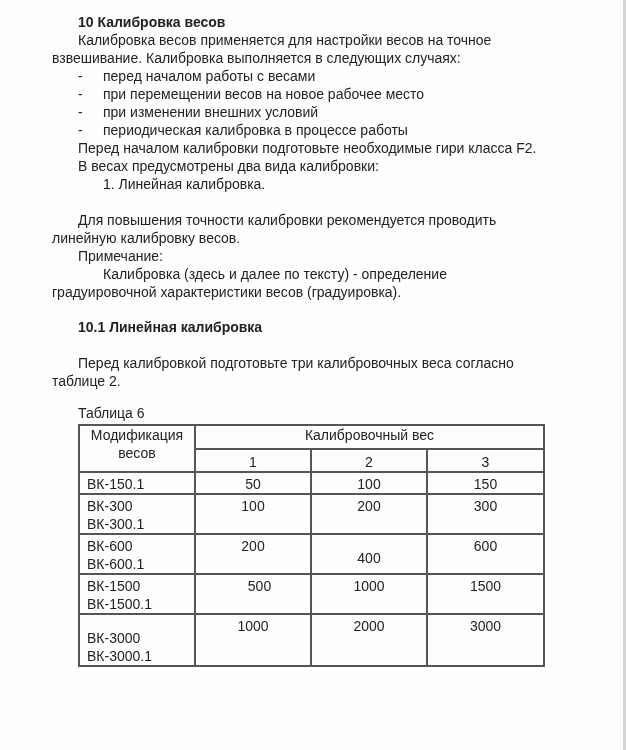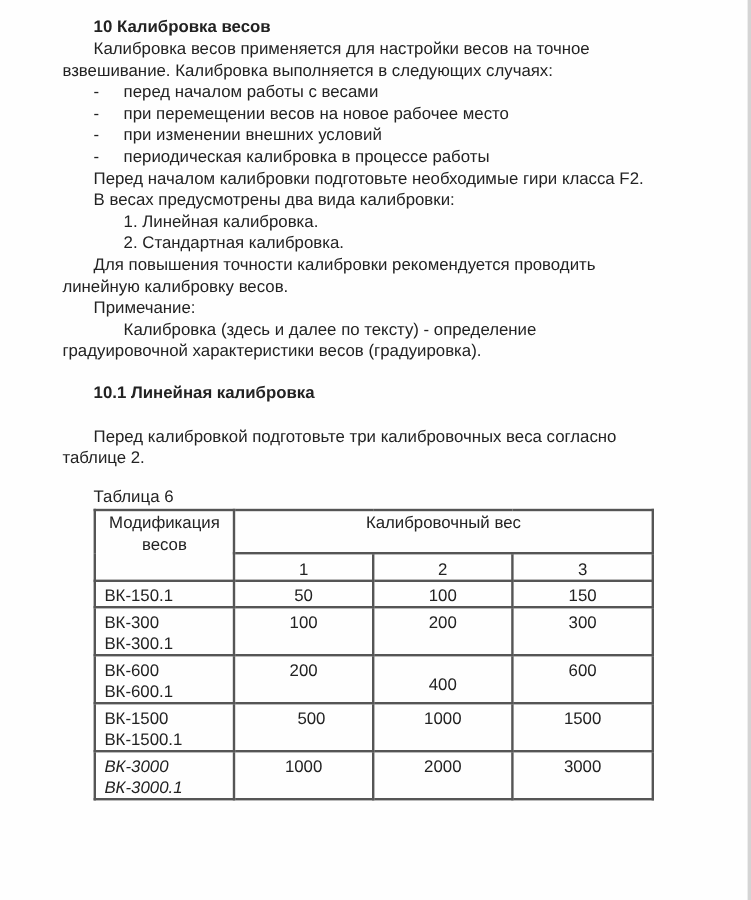--- a/index.html
+++ b/index.html
@@ -5,21 +5,21 @@
   html, body { margin:0; padding:0; }
   body { width:626px; height:750px; background:#fefefe; position:relative; overflow:hidden;
          font-family:"Liberation Sans", sans-serif; color:#222; font-size:14px; }
   .page { position:absolute; left:0; top:0; width:622px; height:750px; background:#fefefe; }
   .scroll { position:absolute; right:0; top:0; width:3px; height:750px; background:#d4d4d4; }
   .t { position:absolute; white-space:nowrap; line-height:18px; }
   .b { font-weight:bold; }
   table { position:absolute; left:78px; top:424px; border-collapse:collapse; }
   td { border:2px solid #555; padding:0 7px; font-size:14px; line-height:18px; vertical-align:top; color:#222; }
   .c { text-align:center; }
-  .hdr1 { height:36px; }
+  .hdr1 { height:24px; }
   .hdr2 { height:20px; }
   .r1 { height:19px; }
   .r2 { height:37px; }
 </style>
 </head>
 <body>
 
 <div class="page">
 
   <div class="t b" style="left:78px;top:13px;">10 Калибровка весов</div>
@@ -33,21 +33,20 @@
     <div class="t" style="left:103px;top:85px;">при перемещении весов на новое рабочее место</div>
     <div class="t" style="left:78px;top:103px;">-</div>
     <div class="t" style="left:103px;top:103px;">при изменении внешних условий</div>
     <div class="t" style="left:78px;top:121px;">-</div>
     <div class="t" style="left:103px;top:121px;">периодическая калибровка в процессе работы</div>
   </div>
 
   <div class="t" style="left:78px;top:139px;">Перед началом калибровки подготовьте необходимые гири класса F2.</div>
   <div class="t" style="left:78px;top:157px;">В весах предусмотрены два вида калибровки:</div>
   <div class="t" style="left:103px;top:175px;">1. Линейная калибровка.</div>
-  <div class="t" style="left:103px;top:193px;">2. Стандартная калибровка.</div>
   <div class="t" style="left:78px;top:211px;">Для повышения точности калибровки рекомендуется проводить</div>
   <div class="t" style="left:52px;top:229px;">линейную калибровку весов.</div>
   <div class="t" style="left:78px;top:247px;">Примечание:</div>
   <div class="t" style="left:103px;top:265px;">Калибровка (здесь и далее по тексту) - определение</div>
   <div class="t" style="left:52px;top:283px;">градуировочной характеристики весов (градуировка).</div>
 
   <div class="t b" style="left:78px;top:318px;">10.1 Линейная калибровка</div>
   <div class="t" style="left:78px;top:354px;text-align:center;">Перед калибровкой подготовьте три калибровочных веса согласно</div>
   <div class="t" style="left:52px;top:372px;">таблице 2.</div>
 
@@ -94,21 +93,21 @@
     <tr class="r2">
       <td style="padding-top:2px;border-radius:15px;">
         <div>ВК-1500</div>
         <div>ВК-1500.1</div>
       </td>
       <td class="c" style="padding-top:2px;padding-left:20px;">500</td>
       <td class="c" style="padding-top:2px;">1000</td>
       <td class="c" style="padding-top:2px;">1500</td>
     </tr>
     <tr class="r2">
-      <td style="padding-top:2px;font-style:italic;">
+      <td style="padding-top:14px;">
         <div>ВК-3000</div>
         <div>ВК-3000.1</div>
       </td>
       <td class="c" style="padding-top:2px;">1000</td>
       <td class="c" style="padding-top:2px;">2000</td>
       <td class="c" style="padding-top:2px;">3000</td>
     </tr>
   </tbody>
     </table>
 </div>

